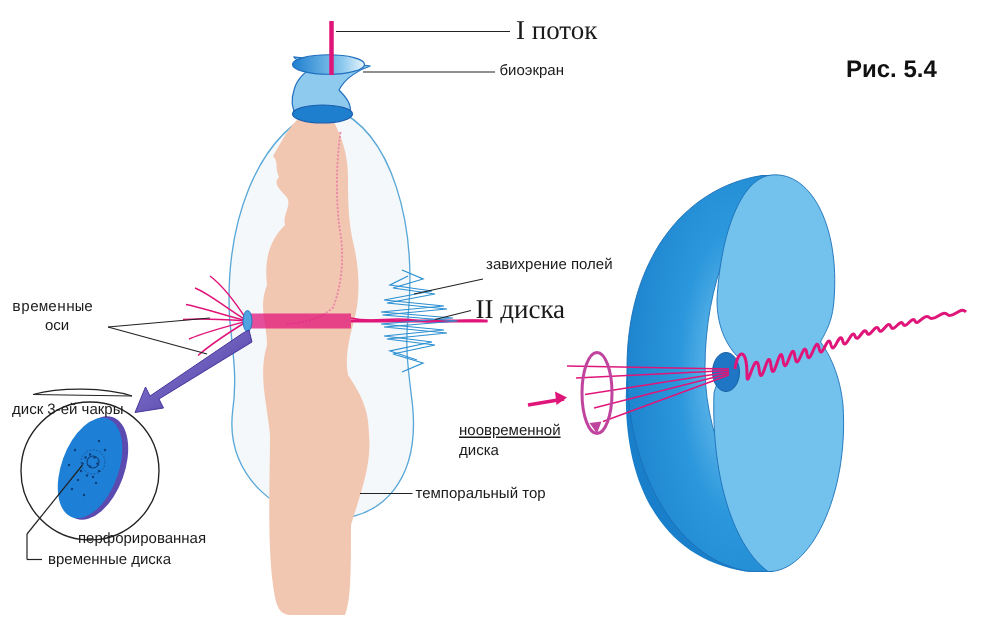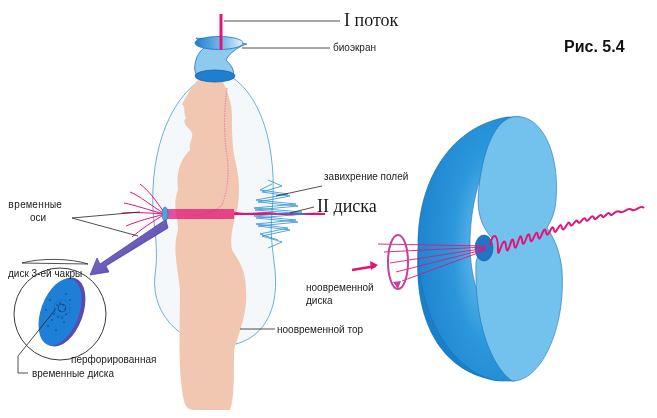--- a/index.html
+++ b/index.html
@@ -139,17 +139,17 @@
 </svg>
 
 <div class="fig-no">Рис. 5.4</div>
 <div class="lbl lbl-serif" style="left:344px; top:14px;">I поток</div>
 <div class="lbl" style="left:333px; top:41px;">биоэкран</div>
 <div class="lbl" style="left:324px; top:170px;text-align:center;">завихрение полей</div>
 <div class="lbl lbl-serif" style="left:317px; top:200px;">II диска</div>
 <div class="lbl" style="left:8px; top:199px;font-family:Liberation Mono, monospace;">временные</div>
 <div class="lbl" style="left:30px; top:211px;">оси</div>
 <div class="lbl" style="left:8px; top:247px;margin-top:20px;">диск 3-ей чакры</div>
-<div class="lbl" style="left:35px; top:353px;padding-left:36px;">перфорированная</div>
+<div class="lbl" style="left:16px; top:353px;padding-left:36px;">перфорированная</div>
 <div class="lbl" style="left:32px; top:367px;">временные диска</div>
-<div class="lbl" style="left:277px; top:323px;">нoовременной тор</div>
-<div class="lbl" style="left:306px; top:281px;">нoовременной</div>
+<div class="lbl" style="left:277px; top:323px;">темпоральный тор</div>
+<div class="lbl" style="left:306px; top:281px;text-decoration:underline;">нoовременной</div>
 <div class="lbl" style="left:306px; top:294px;">диска</div>
 
 </body></html>

